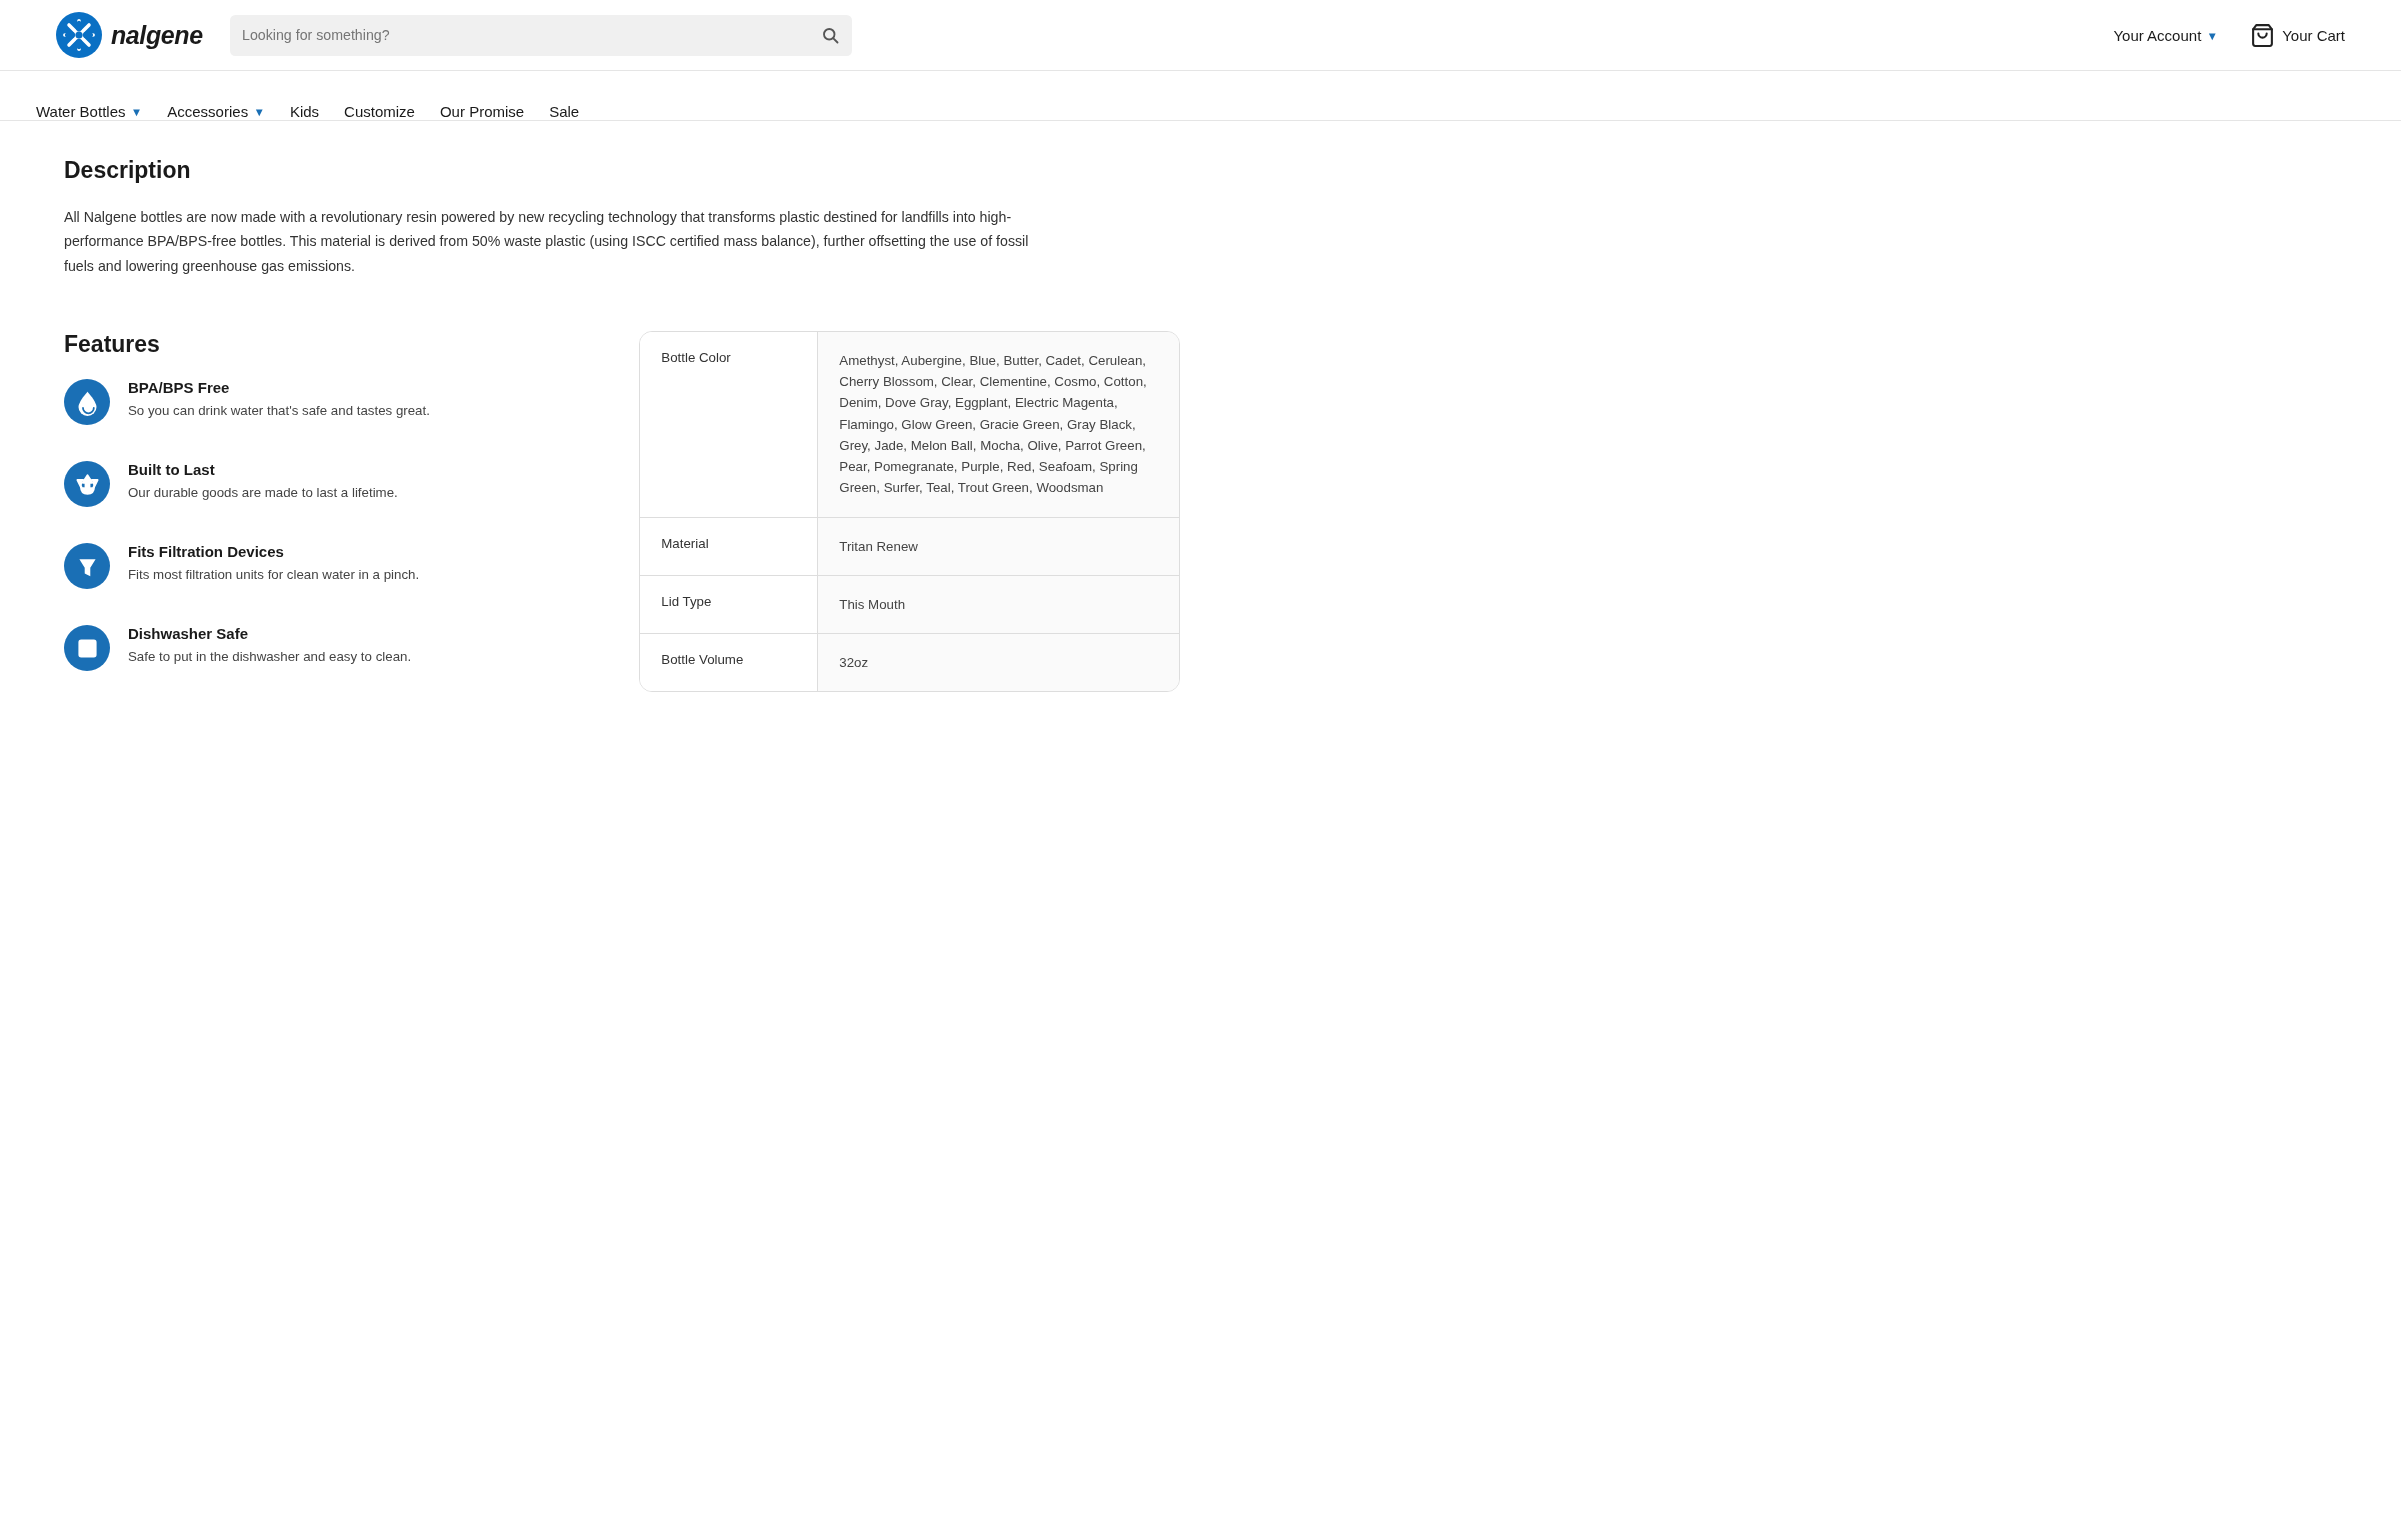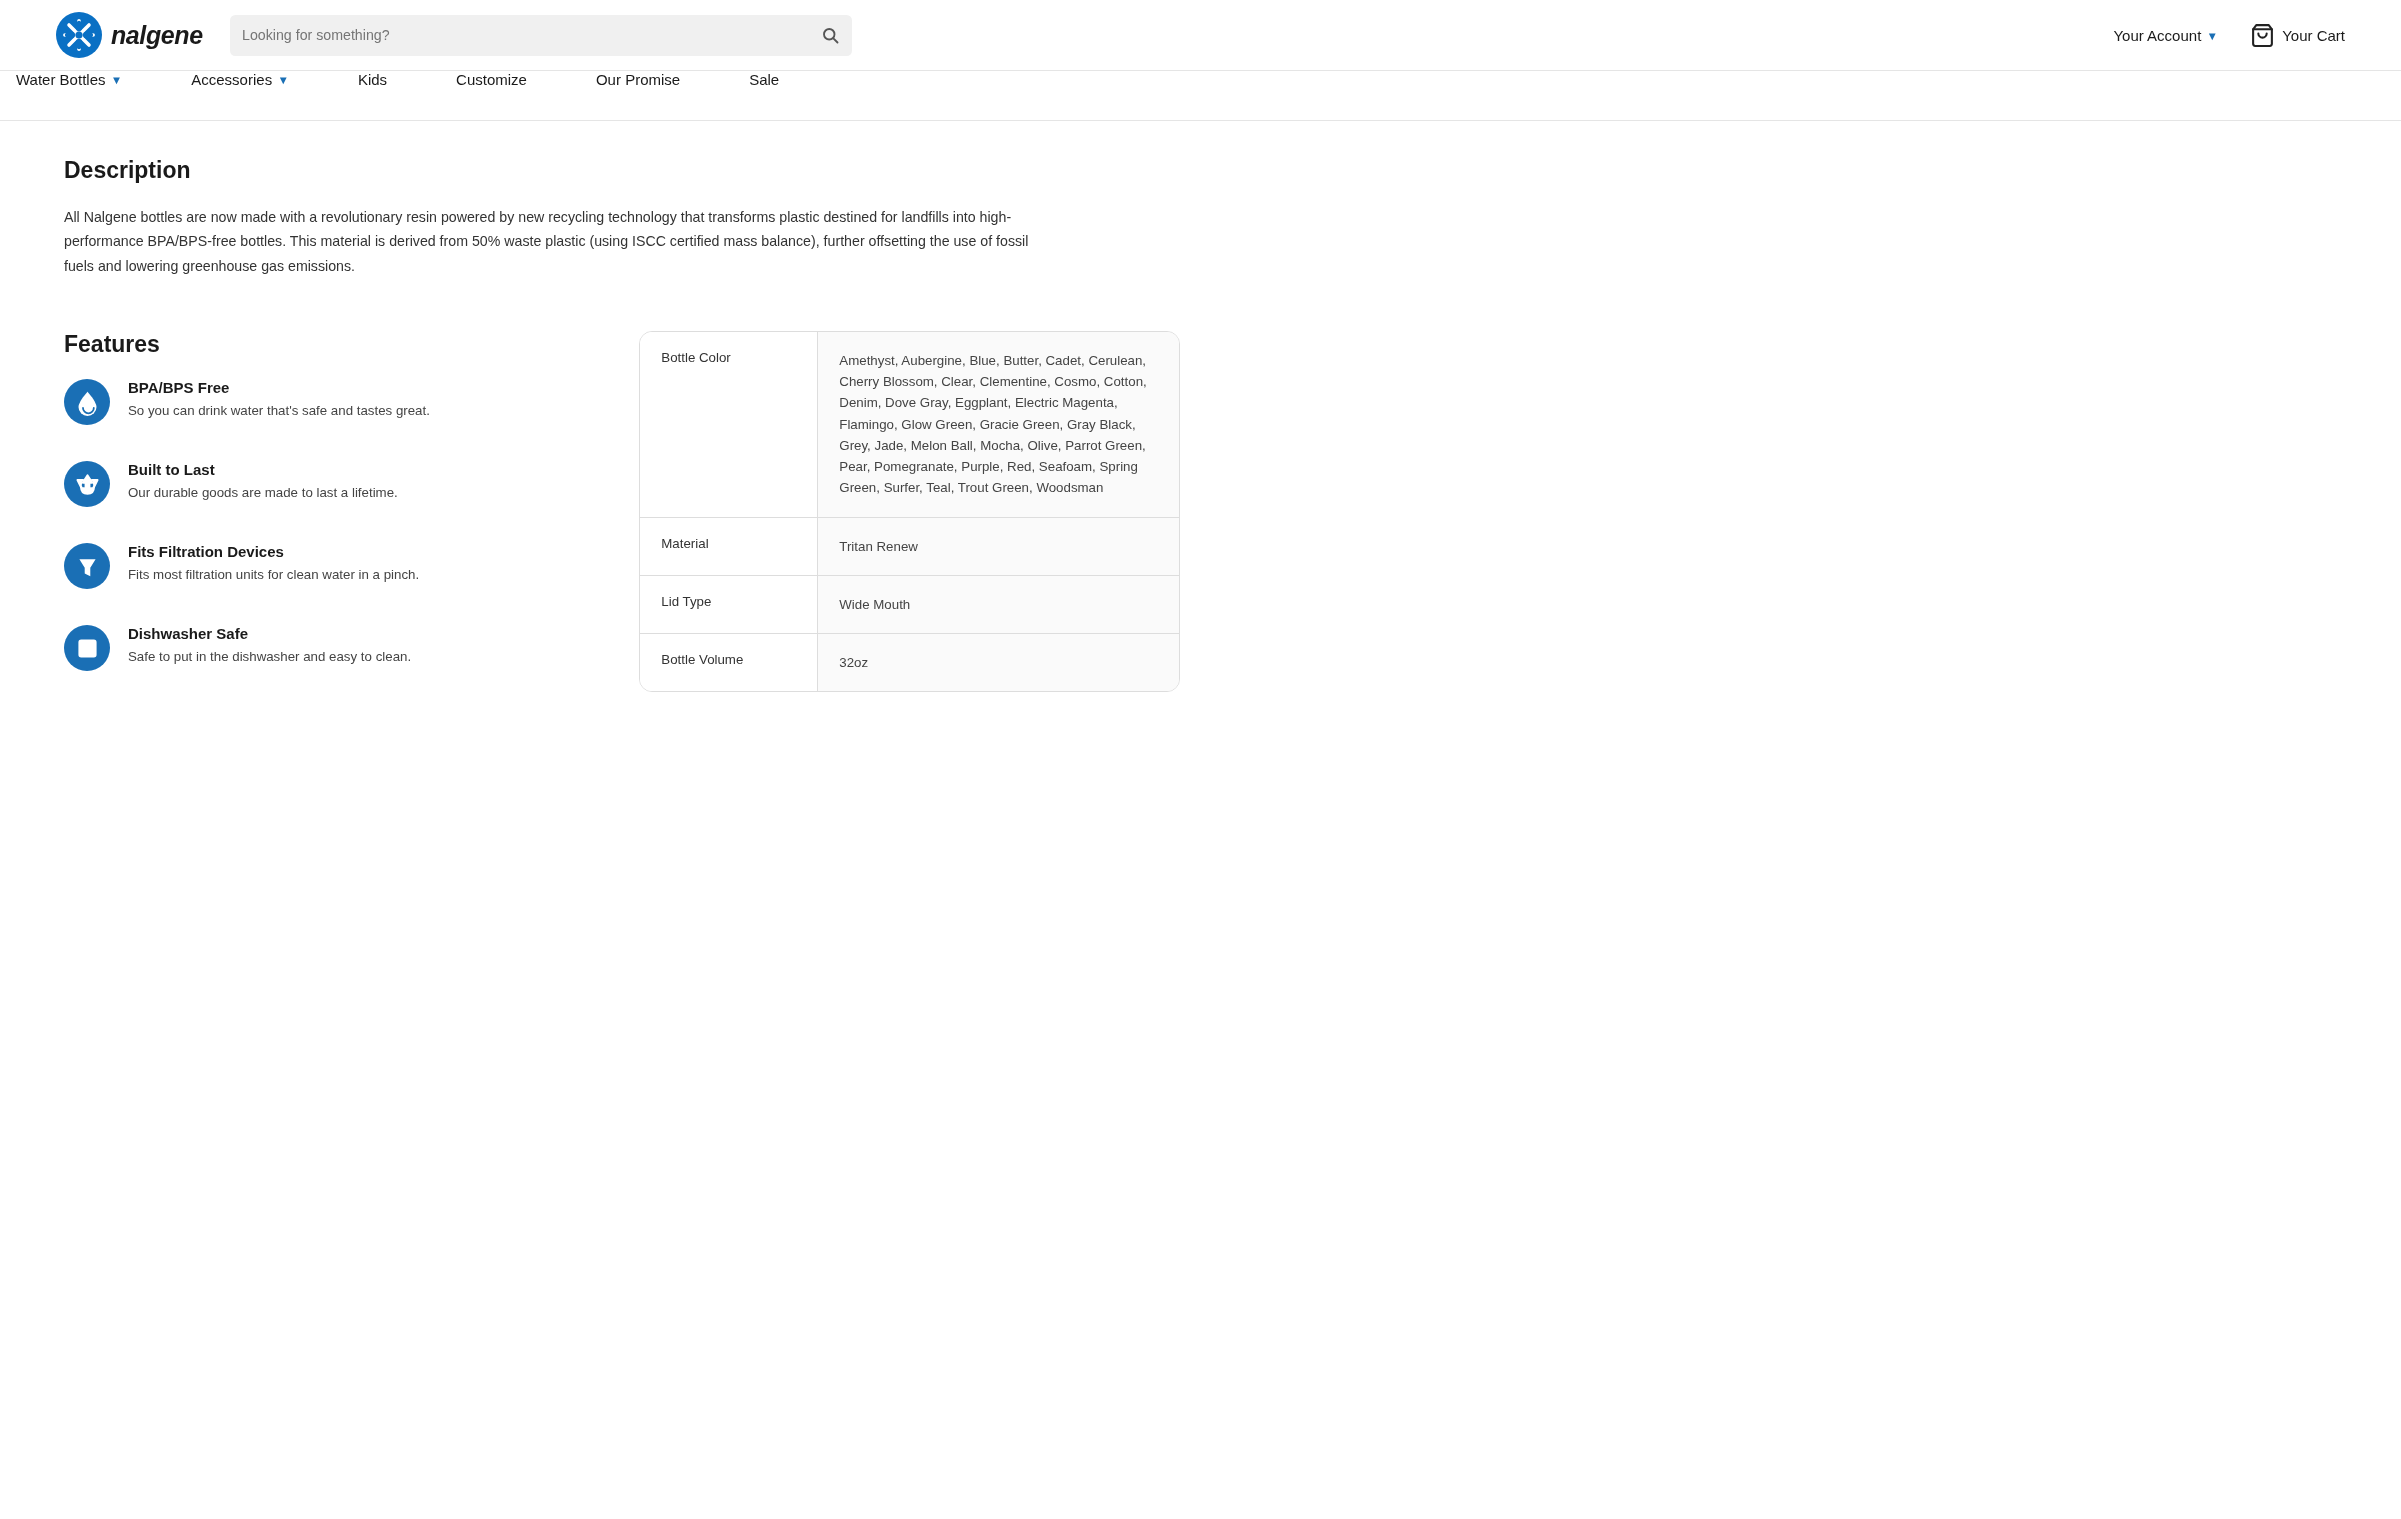--- a/index.html
+++ b/index.html
@@ -89,26 +89,25 @@
       color: #1a1a1a;
       cursor: pointer;
       background: none;
       border: none;
       text-align: right;
     }
 
     
     .nav {
       display: flex;
-      align-items: flex-start;
-      padding: 0 16px;
+      align-items: flex-end;
+      padding: 0 36px;
       height: 50px;
       border-bottom: 0.9px solid #e5e5e5;
       background: #fff;
-      gap: 44px;
     }
     .nav-item {
       display: flex;
       align-items: center;
       gap: 5.3px;
       font-size: 15px;
       font-weight: 500;
       color: #1a1a1a;
       cursor: pointer;
       padding: 0 25px 0 0;
@@ -381,21 +380,21 @@
         <div class="spec-value">Amethyst, Aubergine, Blue, Butter, Cadet, Cerulean, Cherry Blossom, Clear, Clementine, Cosmo, Cotton, Denim, Dove Gray, Eggplant, Electric Magenta, Flamingo, Glow Green, Gracie Green, Gray Black, Grey, Jade, Melon Ball, Mocha, Olive, Parrot Green, Pear, Pomegranate, Purple, Red, Seafoam, Spring Green, Surfer, Teal, Trout Green, Woodsman</div>
       </div>
 
       <div class="spec-row">
         <div class="spec-label">Material</div>
         <div class="spec-value">Tritan Renew</div>
       </div>
 
       <div class="spec-row">
         <div class="spec-label">Lid Type</div>
-        <div class="spec-value">Wide Mouth</div>
+        <div class="spec-value">This Mouth</div>
       </div>
 
       <div class="spec-row">
         <div class="spec-label">Bottle Volume</div>
         <div class="spec-value">32oz</div>
       </div>
 
     </div>
   </div>
 </main>

